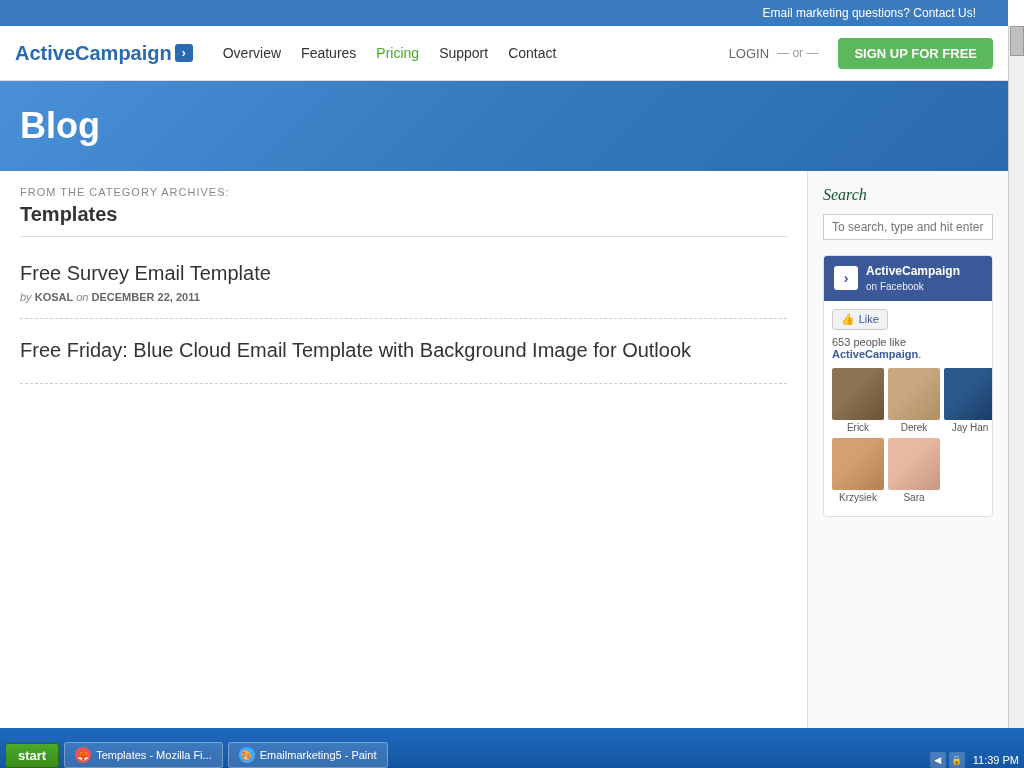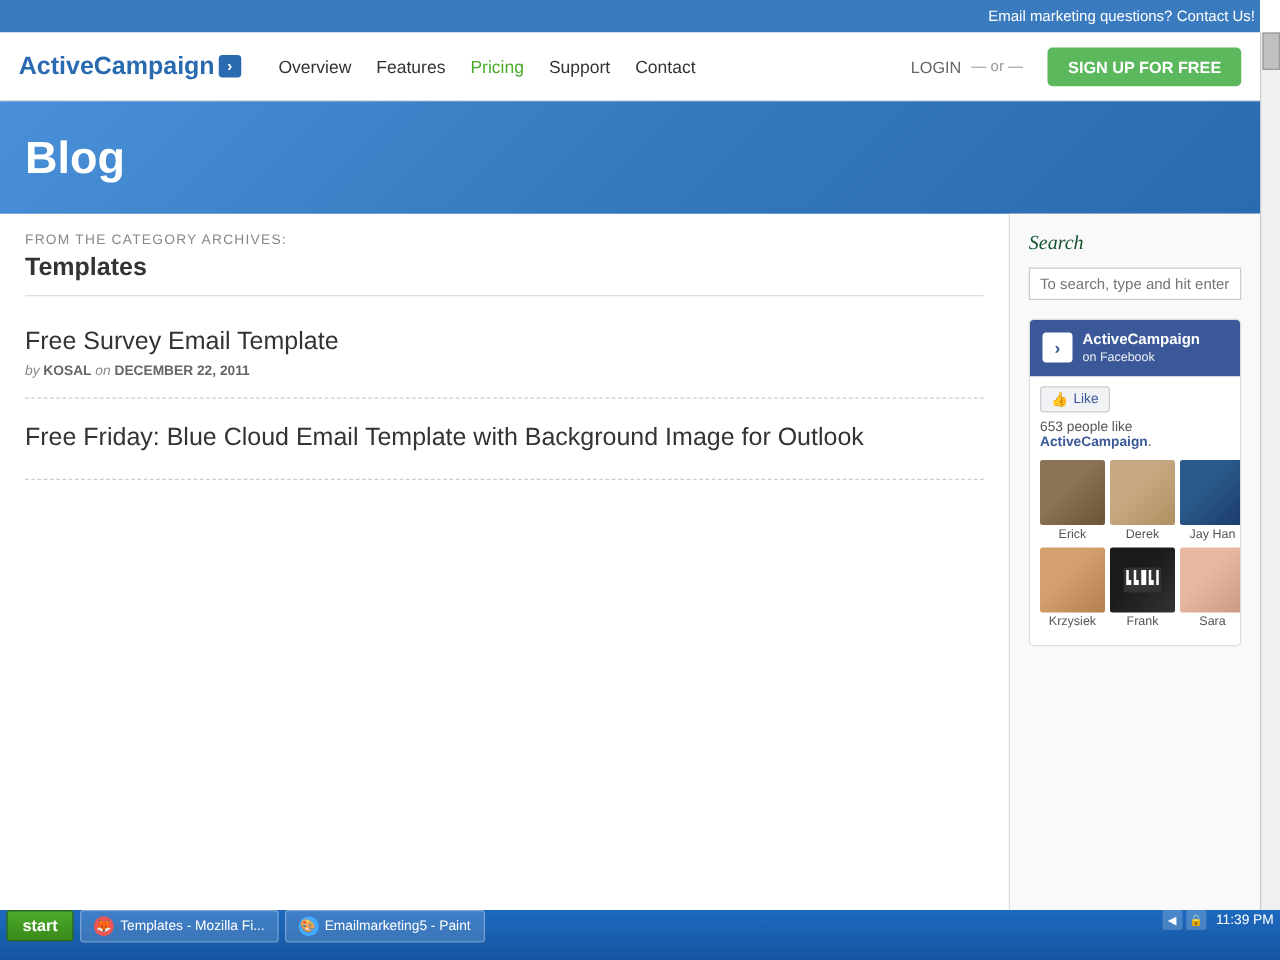--- a/index.html
+++ b/index.html
@@ -3,21 +3,21 @@
   <meta charset="utf-8">
   <style>
     * { margin: 0; padding: 0; box-sizing: border-box; }
     body { font-family: Arial, sans-serif; font-size: 13px; background: #fff; width: 1024px; height: 768px; overflow: hidden; }
 
     
     #top-banner {
       background: #3a7abf;
       color: #fff;
       font-size: 12px;
-      padding: 5px 4px;
+      padding: 5px 32px;
       display: flex;
       justify-content: flex-end;
       align-items: center;
       height: 26px;
     }
 
     
     #header {
       background: #fff;
       border-bottom: 1px solid #ddd;
@@ -274,21 +274,21 @@
 
     
     #taskbar {
       position: absolute;
       bottom: 0;
       left: 0;
       right: 0;
       height: 40px;
       background: linear-gradient(to bottom, #1e6abf 0%, #1555a0 100%);
       display: flex;
-      align-items: flex-start;
+      align-items: flex-end;
       padding: 0 5px;
       gap: 5px;
     }
     #start-btn {
       background: linear-gradient(to bottom, #4aaa2a, #3a8a1a);
       color: #fff;
       font-size: 13px;
       font-weight: bold;
       padding: 4px 12px;
       border-radius: 3px;
@@ -465,36 +465,20 @@
               </div>
             </div>
 
             
             <div class="avatar-row">
               <div class="avatar-item">
                 <div class="avatar-img av-krzysiek"></div>
                 <div class="avatar-label">Krzysiek</div>
               </div>
               <div class="avatar-item">
-                <div class="avatar-img av-frank">
-                  <svg width="40" height="40" viewBox="0 0 40 40">
-                    <rect x="5" y="10" width="30" height="20" fill="#333" rx="2"></rect>
-                    <rect x="7" y="12" width="4" height="12" fill="#fff"></rect>
-                    <rect x="13" y="12" width="4" height="12" fill="#fff"></rect>
-                    <rect x="19" y="12" width="4" height="12" fill="#fff"></rect>
-                    <rect x="25" y="12" width="4" height="12" fill="#fff"></rect>
-                    <rect x="31" y="12" width="2" height="12" fill="#fff"></rect>
-                    <rect x="9" y="12" width="3" height="8" fill="#333"></rect>
-                    <rect x="15" y="12" width="3" height="8" fill="#333"></rect>
-                    <rect x="27" y="12" width="3" height="8" fill="#333"></rect>
-                  </svg>
-                </div>
-                <div class="avatar-label">Frank</div>
-              </div>
-              <div class="avatar-item">
                 <div class="avatar-img av-sara"></div>
                 <div class="avatar-label">Sara</div>
               </div>
             </div>
           </div>
         </div>
       </div>
     </div>
 
   </div>

